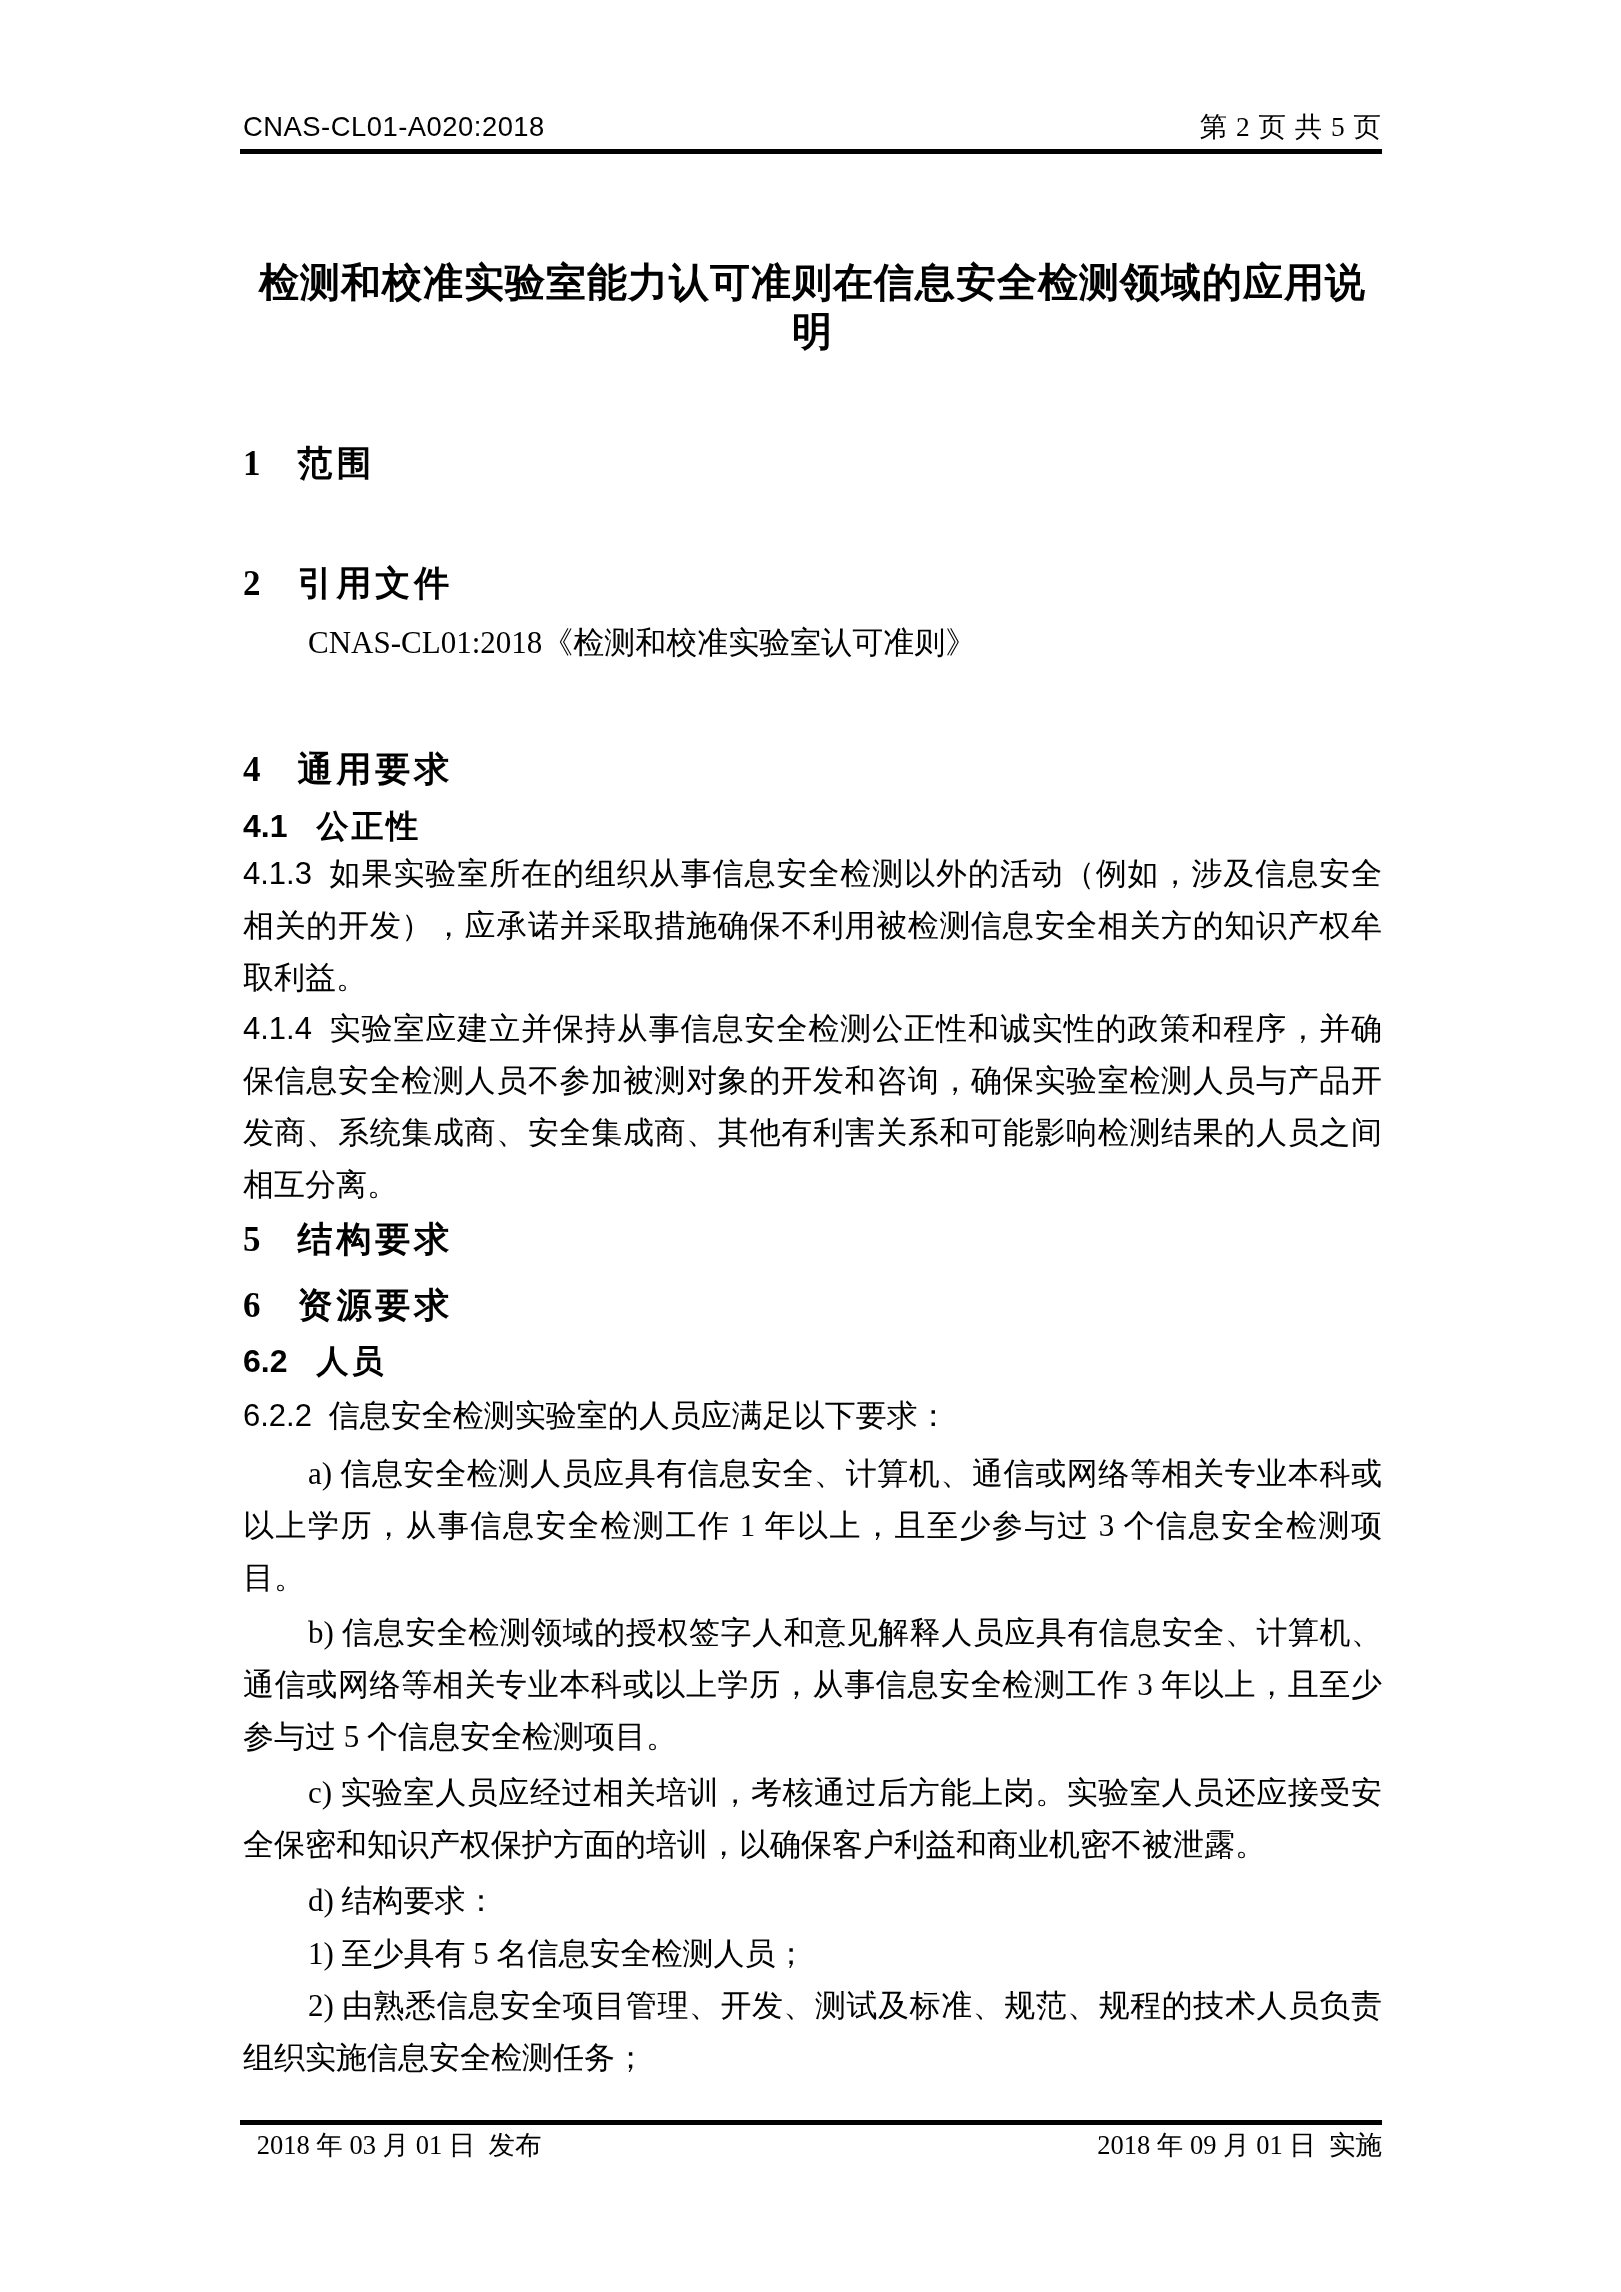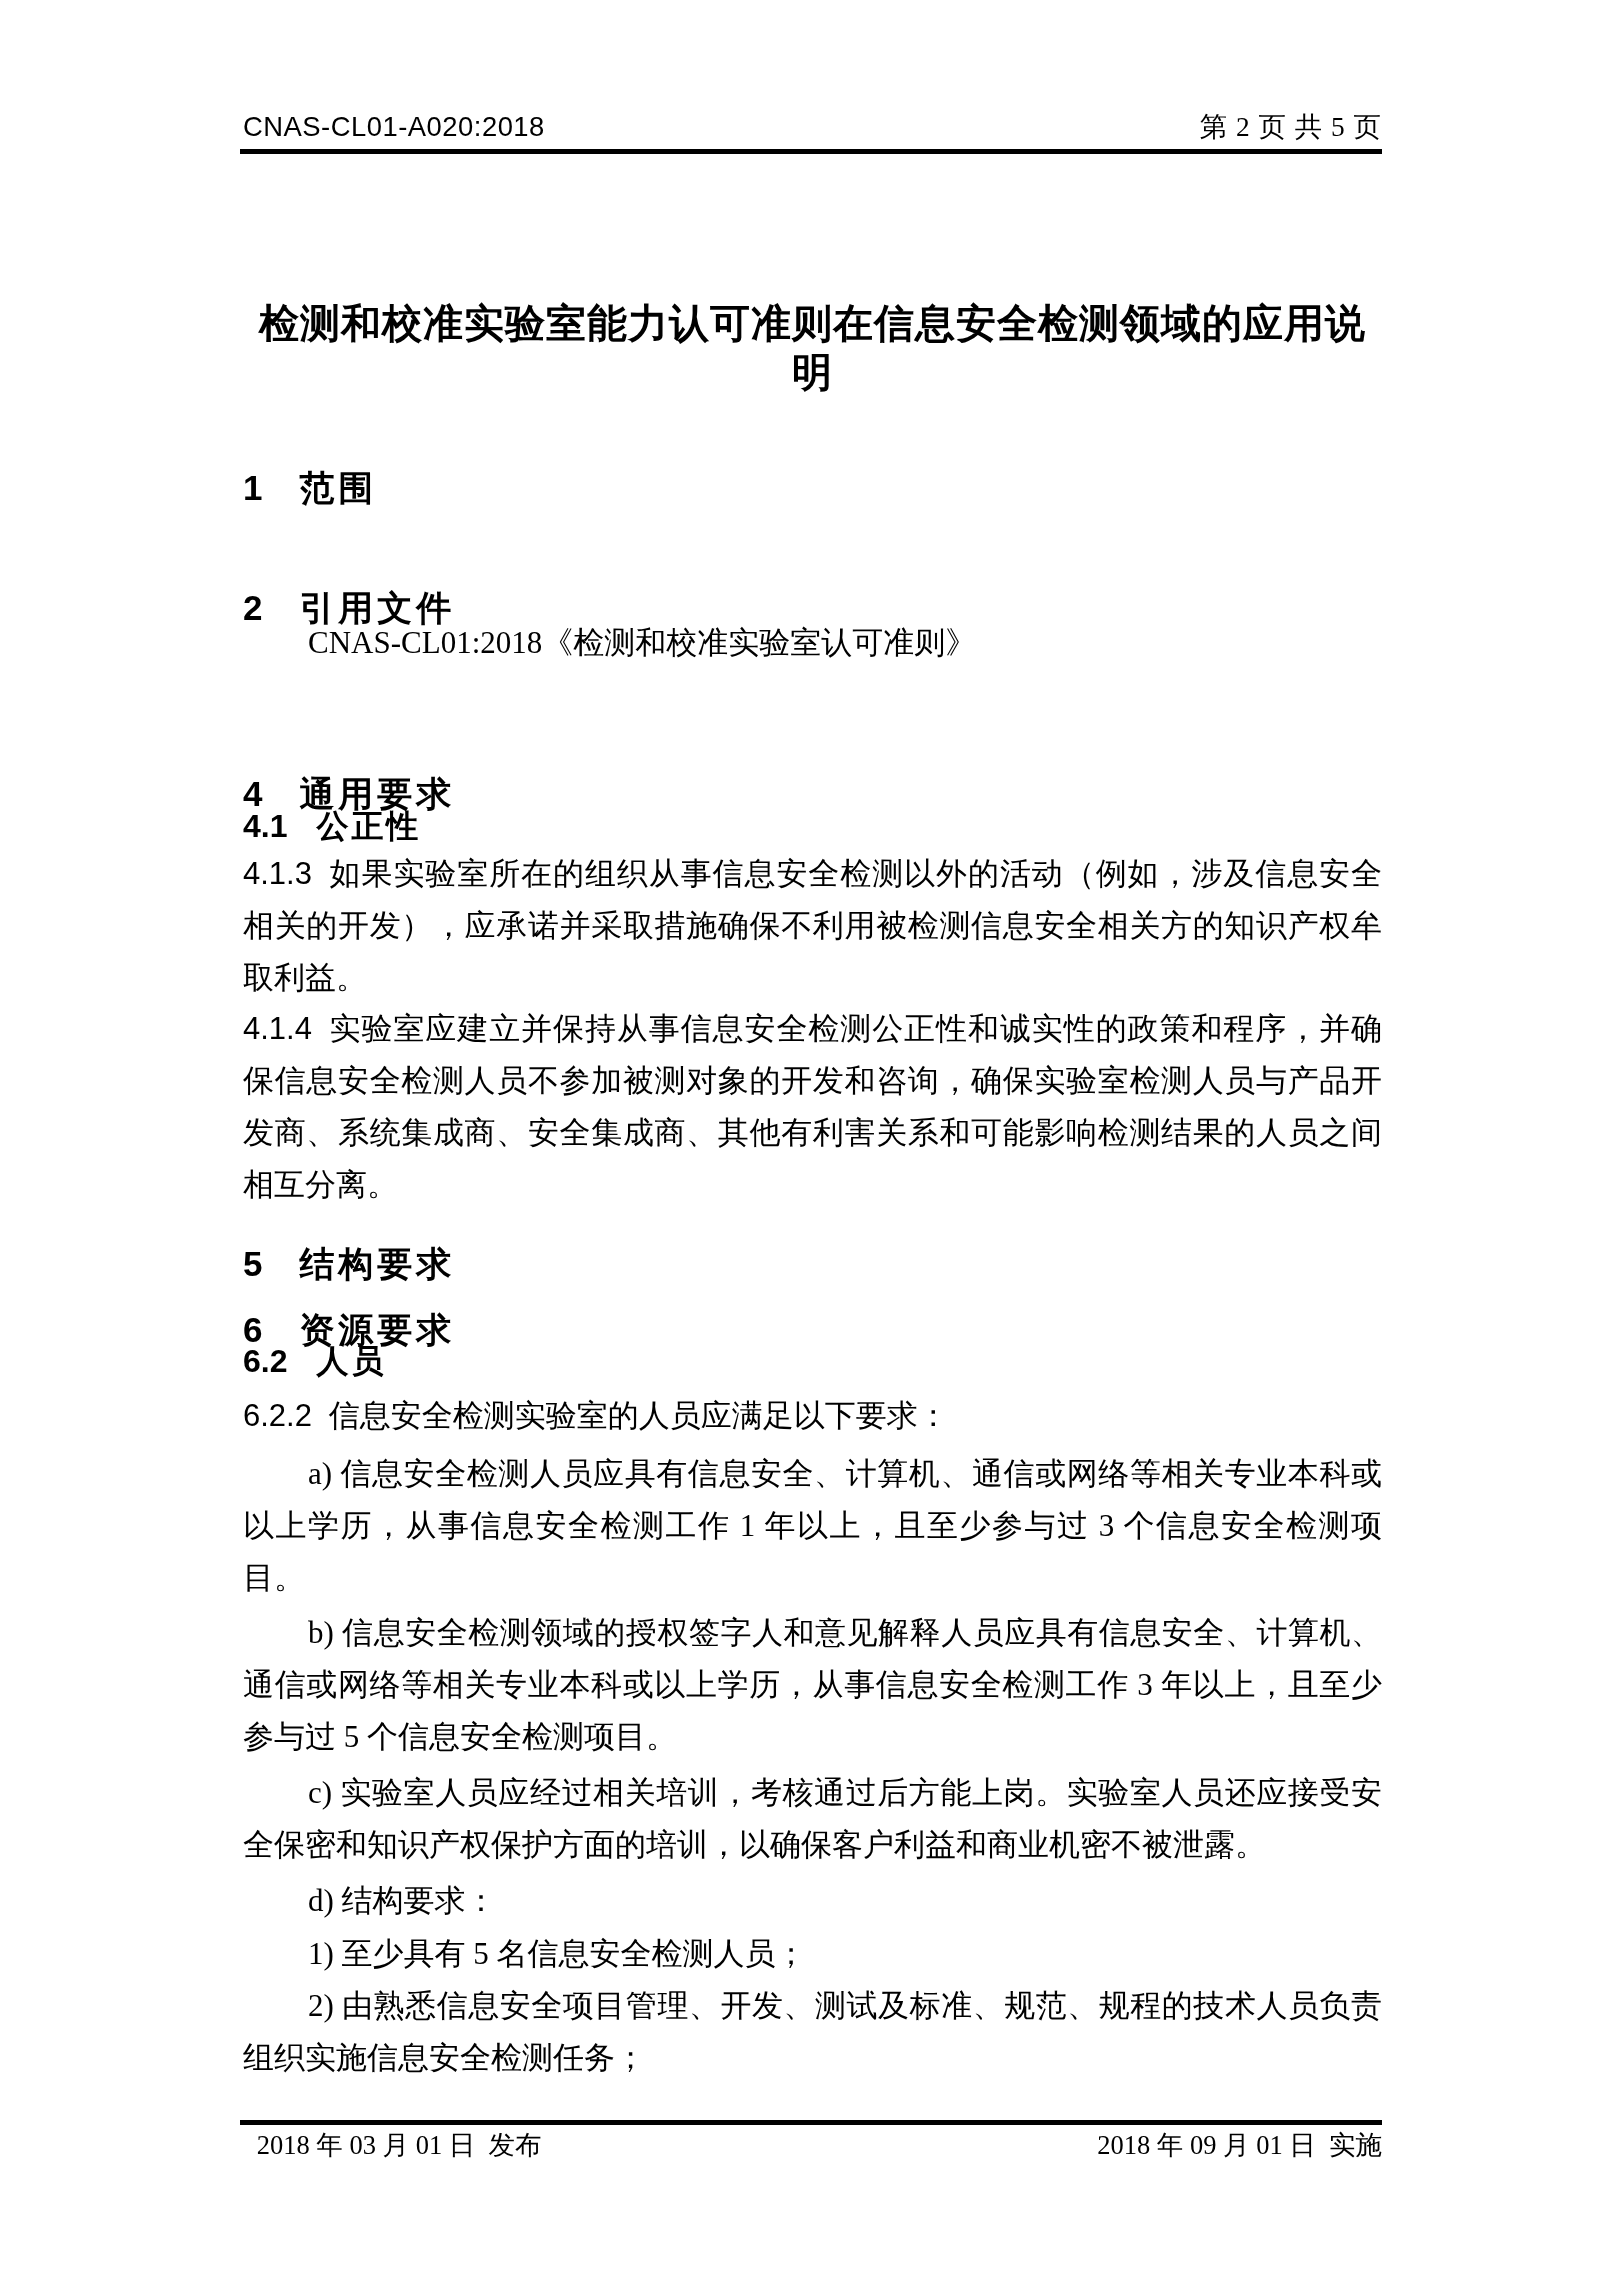--- a/index.html
+++ b/index.html
@@ -16,23 +16,23 @@
   .rule{position:absolute;left:240px;width:1142px;height:4.9px;background:#000;}
   .rule-top{top:149px;}
   .rule-bottom{top:2120px;}
   .footer-row{top:2129px;line-height:33px;font-size:26.5px;}
   .footer-row span{white-space:pre;}
   .footer-left{padding-left:13.7px;}
 
   
   .blk{position:absolute;left:243px;width:1139px;margin:0;}
   .doc-title{text-align:center;font-family:"Liberation Sans",sans-serif;
-             font-weight:bold;font-size:40px;line-height:49px;letter-spacing:1px;margin-top:41px;}
-  .h1{font-family:Liberation Sans, sans-serif;font-weight:bold;
-      font-size:35px;line-height:43px;margin-top:24px;}
+             font-weight:bold;font-size:40px;line-height:49px;letter-spacing:1px;}
+  .h1{font-family:Liberation Serif, serif;font-weight:bold;
+      font-size:35px;line-height:43px;}
   .h1 .num{display:inline-block;margin-right:37px;}
   .h1 .htxt{letter-spacing:3.9px;}
   .h2{font-family:"Liberation Sans",sans-serif;font-weight:bold;
       font-size:32px;line-height:41px;}
   .h2 .num{display:inline-block;margin-right:29px;}
   .h2 .htxt{letter-spacing:2.9px;}
   .para{font-size:31px;line-height:52px;text-align:justify;}
   .para.indent{text-indent:65px;}
   .plabel{font-family:"Liberation Sans",sans-serif;font-weight:normal;
           font-style:normal;margin-right:16.7px;}

